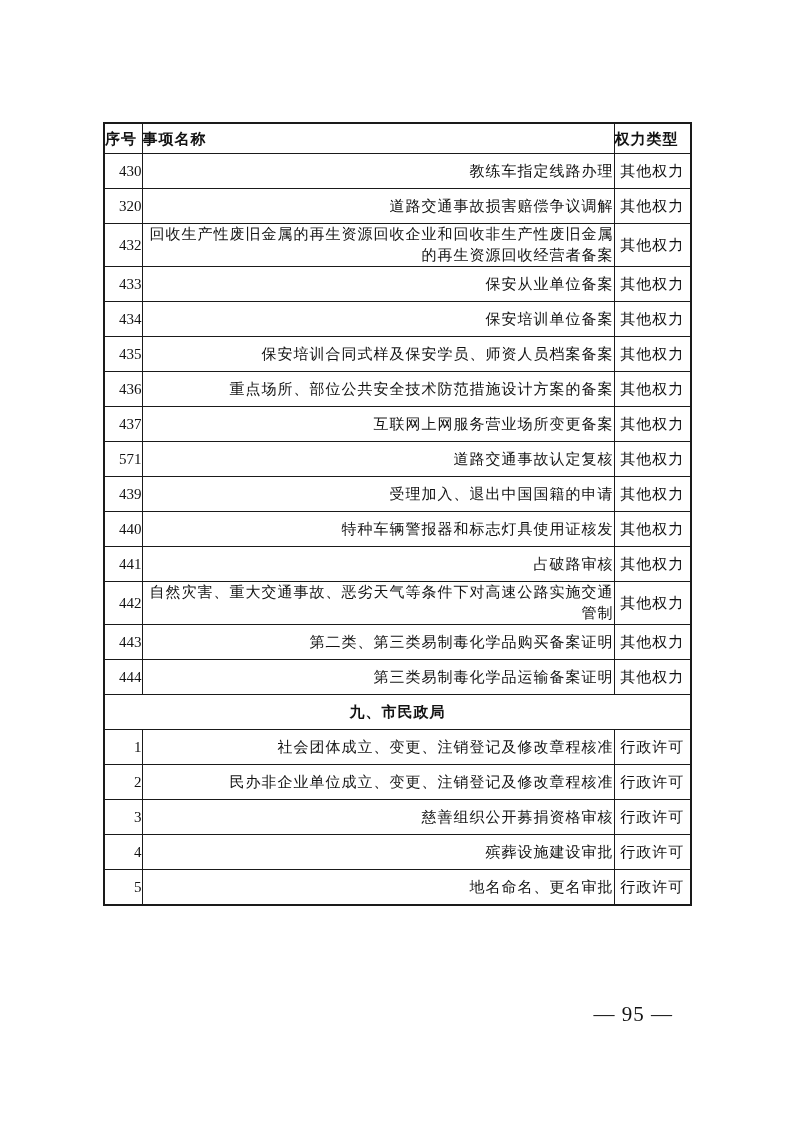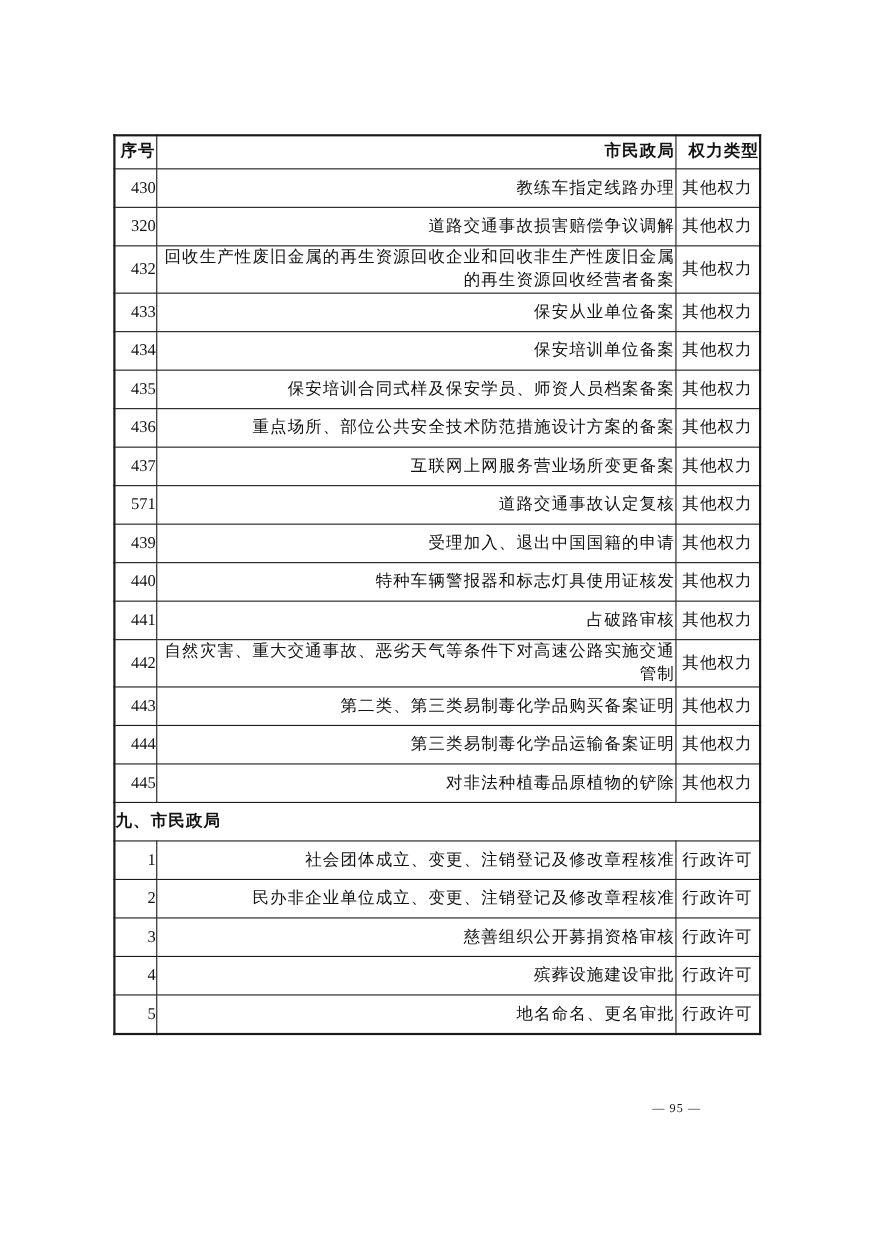--- a/index.html
+++ b/index.html
@@ -29,74 +29,75 @@
     border: 1px solid #1a1a1a;
     vertical-align: middle;
     font-size: 15px;
     line-height: 21px;
     padding: 0;
     color: #121212;
     font-weight: normal;
   }
   tr.header-row th {
     height: 29px;
-    font-family: Liberation Serif, serif;
+    font-family: Liberation Sans, sans-serif;
     font-weight: bold;
-    text-align: right;
+    text-align: left;
     font-size: 15px;
     letter-spacing: 1px;
   }
   td.cell-no {
     text-align: right;
     height: 34px;
     font-size: 15px;
   }
   td.cell-name {
     text-align: right;
     padding: 6px 5px 6px 6px;
     letter-spacing: 1px;
   }
   td.cell-type {
     text-align: center;
     letter-spacing: 1px;
   }
   tr.section-row td {
     height: 34px;
+    text-align: center;
     font-family: Liberation Serif, serif;
     font-weight: bold;
     font-size: 15px;
     letter-spacing: 1px;
   }
   .page-number {
     position: absolute;
     left: 593px;
     top: 1002px;
     width: 80px;
-    text-align: left;
-    font-size: 11px;
+    text-align: right;
+    font-size: 21px;
     letter-spacing: 1px;
     white-space: nowrap;
     color: #121212;
   }
 </style>
 </head>
 <body>
 
 <div class="page">
 
   <table class="power-table">
     <colgroup>
       <col style="width:38px">
       <col style="width:472px">
       <col style="width:77px">
     </colgroup>
     <thead>
       <tr class="header-row">
         <th>序号</th>
-        <th>市民政局</th>
+        <th>事项名称</th>
         <th>权力类型</th>
       </tr>
     </thead>
     <tbody>
         <tr>
           <td class="cell-no">430</td>
           <td class="cell-name">教练车指定线路办理</td>
           <td class="cell-type">其他权力</td>
         </tr>
         <tr>
@@ -162,25 +163,20 @@
         <tr>
           <td class="cell-no">443</td>
           <td class="cell-name">第二类、第三类易制毒化学品购买备案证明</td>
           <td class="cell-type">其他权力</td>
         </tr>
         <tr>
           <td class="cell-no">444</td>
           <td class="cell-name">第三类易制毒化学品运输备案证明</td>
           <td class="cell-type">其他权力</td>
         </tr>
-        <tr>
-          <td class="cell-no">445</td>
-          <td class="cell-name">对非法种植毒品原植物的铲除</td>
-          <td class="cell-type">其他权力</td>
-        </tr>
         <tr class="section-row">
           <td colspan="3">九、市民政局</td>
         </tr>
         <tr>
           <td class="cell-no">1</td>
           <td class="cell-name">社会团体成立、变更、注销登记及修改章程核准</td>
           <td class="cell-type">行政许可</td>
         </tr>
         <tr>
           <td class="cell-no">2</td>

